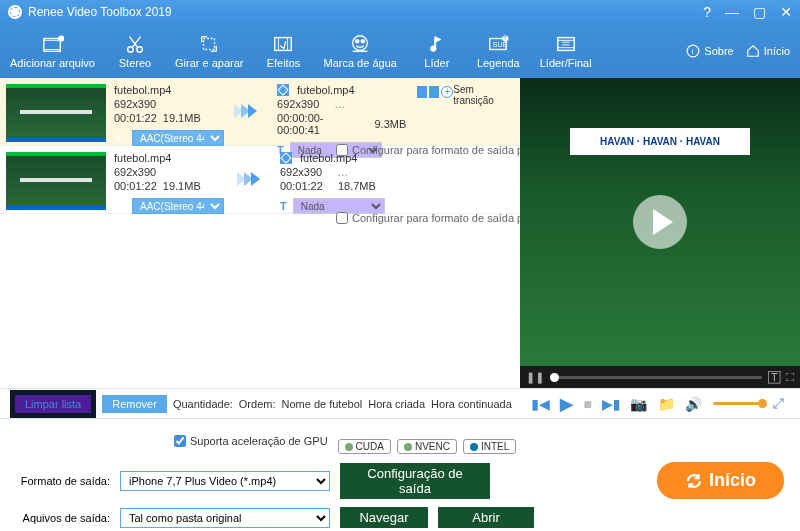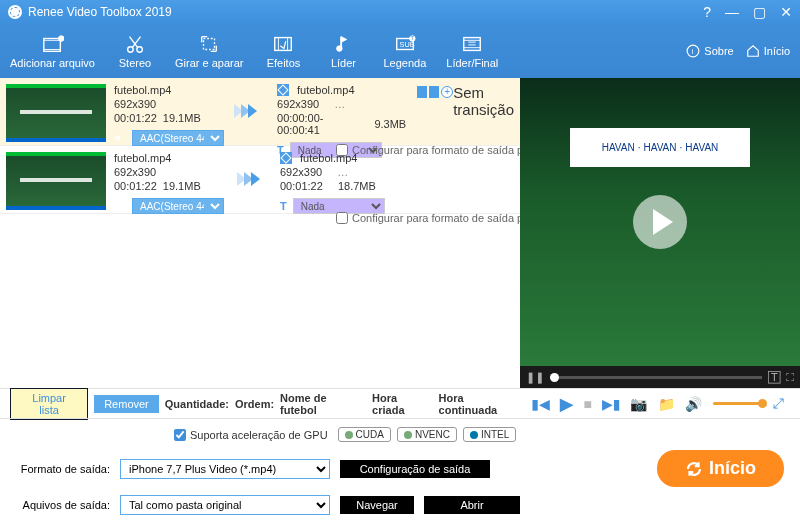--- a/index.html
+++ b/index.html
@@ -36,48 +36,48 @@
 .icon-right { width: 48px; display: flex; align-items: flex-start; gap: 6px; padding-top: 2px; justify-content: flex-end; }
 .sel { font-size: 10px; height: 16px; border: 1px solid #5aa9ea; background: #6bb4ee; color: #fff; padding: 0 3px; width: 92px; }
 .sel.gray { background: #c4b5fd; border-color: #ccc; color: #555; }
 .sndline { display: flex; align-items: center; gap: 6px; }
 .volico { width: 12px; height: 12px; display: inline-block; }
 .cfg { display: flex; align-items: center; gap: 4px; margin-top: 2px; font-size: 11px; color: #666; }
 .cfg input { width: 12px; height: 12px; }
 
 .preview { flex: 1; background: #000; position: relative; display: flex; flex-direction: column; }
 .pvimg { flex: 1; background: linear-gradient(#0a2d1a 0%, #1a5a2a 40%, #2a7a3a 100%); position: relative; }
-.ad { position: absolute; top: 50px; left: 18%; right: 18%; background: #fff; color: #0b3a8a; font-weight: normal; font-size: 10px; text-align: center; padding: 14px 4px; }
+.ad { position: absolute; top: 50px; left: 18%; right: 18%; background: #fff; color: #0b3a8a; font-weight: bold; font-size: 10px; text-align: center; padding: 8px 4px; }
 .play { position: absolute; top: 50%; left: 50%; transform: translate(-50%,-50%); width: 54px; height: 54px; border-radius: 50%; background: rgba(255,255,255,0.6); display: flex; align-items: center; justify-content: center; }
 .play::after { content: ""; border-left: 20px solid #fff; border-top: 13px solid transparent; border-bottom: 13px solid transparent; margin-left: 6px; }
 .pvbar { height: 22px; background: #1a1a1a; display: flex; align-items: center; padding: 0 6px; }
 .pvbar .track { flex: 1; height: 3px; background: rgba(255,255,255,0.25); margin: 0 6px; position: relative; }
 .pvbar .knob { position: absolute; left: 0; top: -3px; width: 9px; height: 9px; border-radius: 50%; background: #fff; }
 
 .controls { display: flex; align-items: center; gap: 6px; padding: 6px 10px; border-top: 1px solid #e0e0e0; height: 30px; }
 .btn { background: #5aa9ea; color: #fff; border: none; padding: 3px 10px; font-size: 11px; cursor: pointer; }
-.ctext { font-size: 11px; color: #333; font-weight: bold; }
+.ctext { font-size: 11px; color: #333; }
 
 .playerbtns { margin-left: auto; display: flex; align-items: center; gap: 10px; padding-right: 6px; }
 .pb { color: #3f8fdb; font-size: 14px; cursor: pointer; }
 .vol { width: 50px; height: 3px; background: #f0a030; position: relative; border-radius: 2px; }
 .vol .kn { position: absolute; right: -4px; top: -3px; width: 9px; height: 9px; border-radius: 50%; background: #f0a030; }
 
 .options { padding: 8px 10px 6px 10px; border-top: 1px solid #e0e0e0; }
 .optrow { display: flex; align-items: center; gap: 10px; margin-bottom: 8px; font-size: 11px; }
 .redbox { border: 2px solid #e03030; padding: 4px 8px; }
 .checkl { display: flex; align-items: center; gap: 4px; color: #333; }
 .checkl input { width: 12px; height: 12px; accent-color: #3f8fdb; }
-.gpu { display: flex; align-items: center; gap: 6px; }
+.gpu { display: flex; align-items: center; gap: 6px; margin-top: 12px; }
 .badge { border: 1px solid #999; border-radius: 3px; padding: 1px 6px; font-size: 10px; color: #333; display: flex; align-items: center; gap: 3px; }
 .dot { width: 8px; height: 8px; border-radius: 50%; background: #7a7; display: inline-block; }
 .dot.b { background: #07a; }
 .lab { width: 100px; text-align: right; }
 .combo { width: 210px; height: 20px; border: 1px solid #5aa9ea; font-size: 11px; padding: 0 4px; background: #fff; }
-.btnblue { background: #000000; color: #fff; border: none; padding: 3px 16px; font-size: 11px; cursor: pointer; width: 110px; }
+.btnblue { background: #14532d; color: #fff; border: none; padding: 3px 16px; font-size: 13px; cursor: pointer; width: 110px; }
 .startbtn { background: #ff8a1e; color: #fff; border: none; border-radius: 18px; padding: 8px 28px; font-size: 18px; font-weight: bold; cursor: pointer; display: flex; align-items: center; gap: 6px; margin-right: 6px; }
 
 .editico { display: inline-block; width: 12px; height: 12px; background: #4b9de8; margin-right: 2px; position: relative; }
 .editico::after { content: ""; position: absolute; left: 2px; top: 2px; width: 6px; height: 6px; border: 1px solid #fff; transform: rotate(45deg); }
 .filmico { display: inline-flex; gap: 2px; }
 .filmico span { width: 10px; height: 12px; background: #4b9de8; display: inline-block; }
 .filmico .plus { width: 12px; height: 12px; border-radius: 50%; border: 1px solid #4b9de8; color: #4b9de8; font-size: 10px; line-height: 10px; text-align: center; background: #fff; }
 </style>
 </head>
 <body>
@@ -118,20 +118,30 @@
       </svg>
     <span>Girar e aparar</span>
   </div>
   <div class="tbtn">
     <svg viewBox="0 0 24 24">
         <rect x="3" y="5" width="18" height="14" fill="none" stroke-width="1.5"></rect>
         <path d="M7 5v14M17 5v14"></path>
         <path d="M9 14l4 3 2-8" stroke-width="1.3" fill="none"></path>
       </svg>
     <span>Efeitos</span>
+  </div>
+  <div class="tbtn">
+    <svg viewBox="0 0 24 24">
+        <circle cx="12" cy="11" r="8" fill="none" stroke-width="1.5"></circle>
+        <circle cx="9" cy="9" r="2"></circle>
+        <circle cx="15" cy="9" r="2"></circle>
+        <path d="M8 14c2 2 6 2 8 0" fill="none" stroke-width="1.5"></path>
+        <path d="M4 20h16" stroke-width="1.5"></path>
+      </svg>
+    <span>Marca de água</span>
   </div>
   <div class="tbtn">
     <svg viewBox="0 0 24 24">
         <path d="M10 4v12" stroke-width="2"></path>
         <circle cx="8" cy="17" r="3"></circle>
         <path d="M10 4l6 3-6 3z"></path>
       </svg>
     <span>Líder</span>
   </div>
   <div class="tbtn">
@@ -209,21 +219,21 @@
           <select class="sel gray"><option>Nada</option></select>
         </div>
       </div>
       <div class="icon-right">
         <span class="filmico">
             <span></span>
             <span></span>
             <span class="plus">+</span>
           </span>
       </div>
-      <div style="width:62px;font-size:15px;color:#333">Sem transição</div>
+      <div style="width:62px;font-size:10px;color:#333">Sem transição</div>
       <div class="cfg" style="position:absolute;margin-top:60px;margin-left:330px">
         <input type="checkbox" style="">
         <span>Configurar para formato de saída pad</span>
       </div>
     </div>
 
     <div class="row">
       <div class="thumb">
           <div class="bar"></div>
           <div class="bar2"></div>
@@ -278,21 +288,21 @@
       <div class="track">
           <div class="knob"></div>
         </div>
       <span style="color:#aaa;margin-right:6px">🅃</span>
       <span style="color:#aaa">⛶</span>
     </div>
   </div>
 </div>
 
 <div class="controls">
-  <button class="btn" style="background:#fef9c3;color:#3f8fdb;border:1px solid #0f172a">Limpar lista</button>
+  <button class="btn" style="background:#4c1d95;color:#3f8fdb;border:5px solid #0f172a">Limpar lista</button>
   <button class="btn">Remover</button>
   <span class="ctext">Quantidade:</span>
   <span class="ctext">Ordem:</span>
   <span class="ctext">Nome de futebol</span>
   <span class="ctext">Hora criada</span>
   <span class="ctext">Hora continuada</span>
 
   <div class="playerbtns">
     <span class="pb">▮◀</span>
     <span class="pb" style="font-size:18px">▶</span>
@@ -342,17 +352,17 @@
           <path d="M4 12a8 8 0 0 1 14-5M20 12a8 8 0 0 1-14 5"></path>
           <path d="M18 3v5h-5M6 21v-5h5"></path>
         </svg>
       <span>Início</span>
     </button>
   </div>
 
   <div class="optrow">
     <span class="lab">Aquivos de saída:</span>
     <select class="combo"><option>Tal como pasta original</option></select>
-    <button class="btnblue" style="width:74px">Navegar</button>
+    <button class="btnblue" style="width:88px">Navegar</button>
     <button class="btnblue" style="width:96px">Abrir</button>
   </div>
 
 </div>
 
 </body></html>

